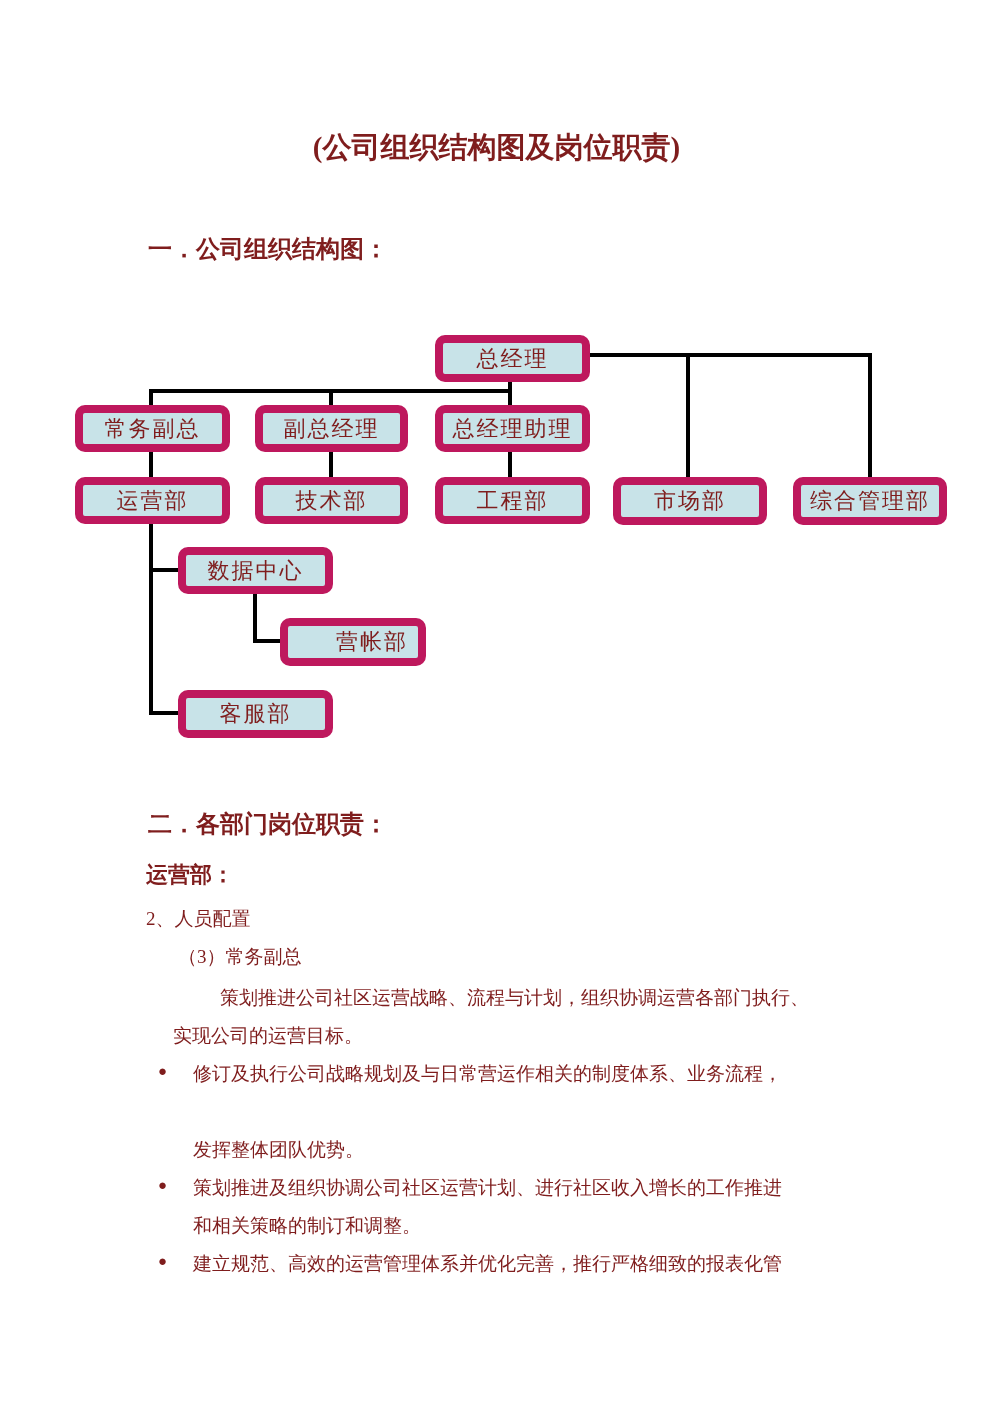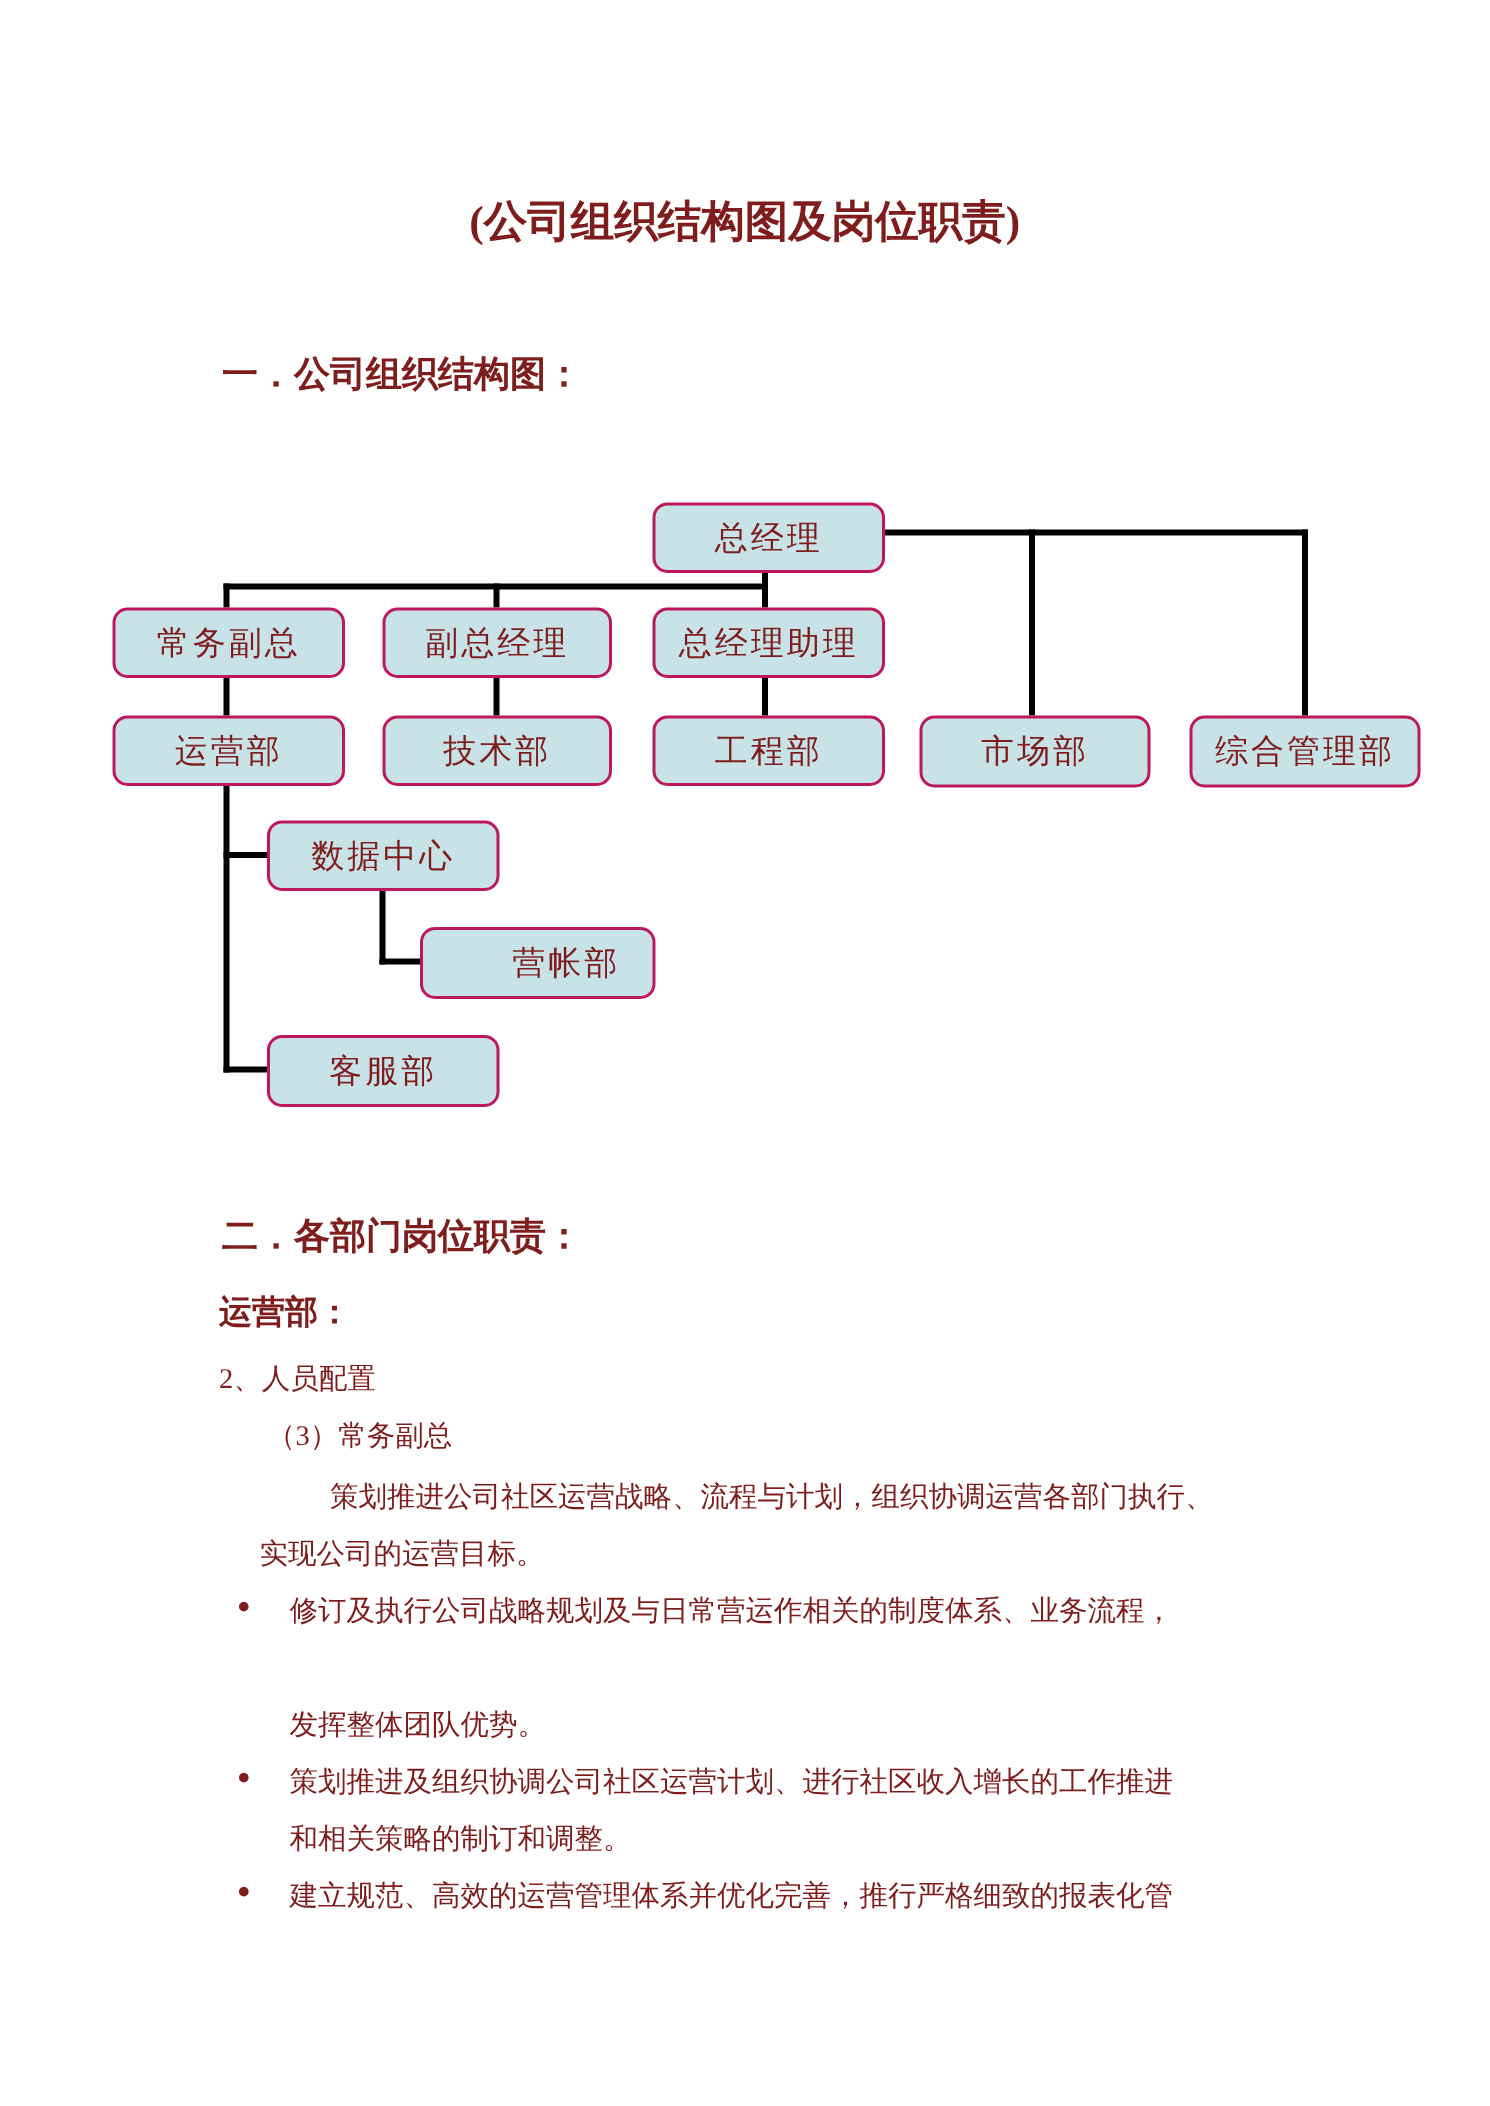--- a/index.html
+++ b/index.html
@@ -54,21 +54,21 @@
   
   .chart {
     position: absolute;
     left: 0;
     top: 0;
   }
   .node {
     position: absolute;
     box-sizing: border-box;
     background: #c8e3e8;
-    border: 2px solid #be185d;
+    border: 8px solid #be185d;
     border-radius: 10px;
     display: flex;
     align-items: center;
     justify-content: center;
     font-size: 22px;
     letter-spacing: 2px;
   }
   .conn {
     position: absolute;
     background: #000000;
@@ -104,21 +104,21 @@
     <div class="node" style="left:435px; top:335px; width:155px; height:47px;">总经理</div>
     <div class="node" style="left:75px;  top:405px; width:155px; height:47px;">常务副总</div>
     <div class="node" style="left:255px; top:405px; width:153px; height:47px;">副总经理</div>
     <div class="node" style="left:435px; top:405px; width:155px; height:47px;">总经理助理</div>
     <div class="node" style="left:75px;  top:477px; width:155px; height:47px;">运营部</div>
     <div class="node" style="left:255px; top:477px; width:153px; height:47px;">技术部</div>
     <div class="node" style="left:435px; top:477px; width:155px; height:47px;">工程部</div>
     <div class="node" style="left:613px; top:477px; width:154px; height:48px;">市场部</div>
     <div class="node" style="left:793px; top:477px; width:154px; height:48px;">综合管理部</div>
     <div class="node" style="left:178px; top:547px; width:155px; height:47px;text-align:right;">数据中心</div>
-    <div class="node" style="left:280px; top:618px; width:157px; height:48px;padding-left:38px;">营帐部</div>
+    <div class="node" style="left:280px; top:618px; width:146px; height:48px;padding-left:38px;">营帐部</div>
     <div class="node" style="left:178px; top:690px; width:155px; height:48px;">客服部</div>
   </div>
 
   <h2 class="sec-heading" style="top:808px;">二．各部门岗位职责：</h2>
 
   <h3 class="dept-heading">运营部：</h3>
 
   <div class="bodyline" style="left:146px; top:906px;">2、人员配置</div>
   <div class="bodyline" style="left:178px; top:944px;">（3）常务副总</div>
 

